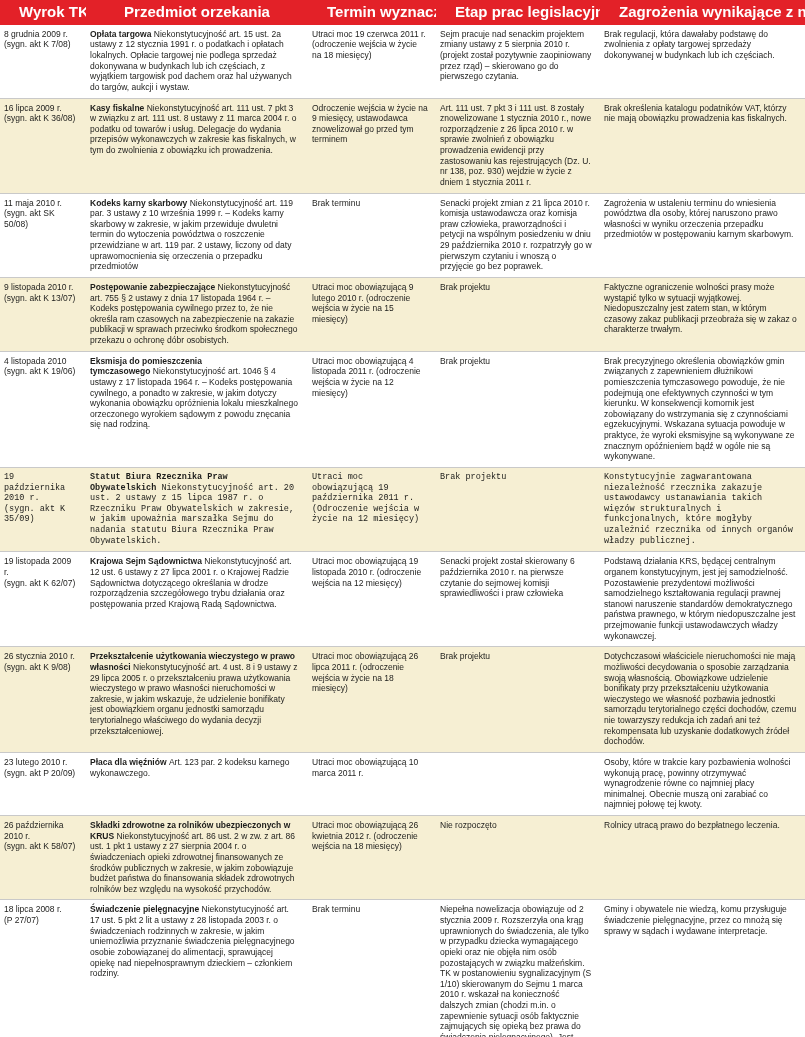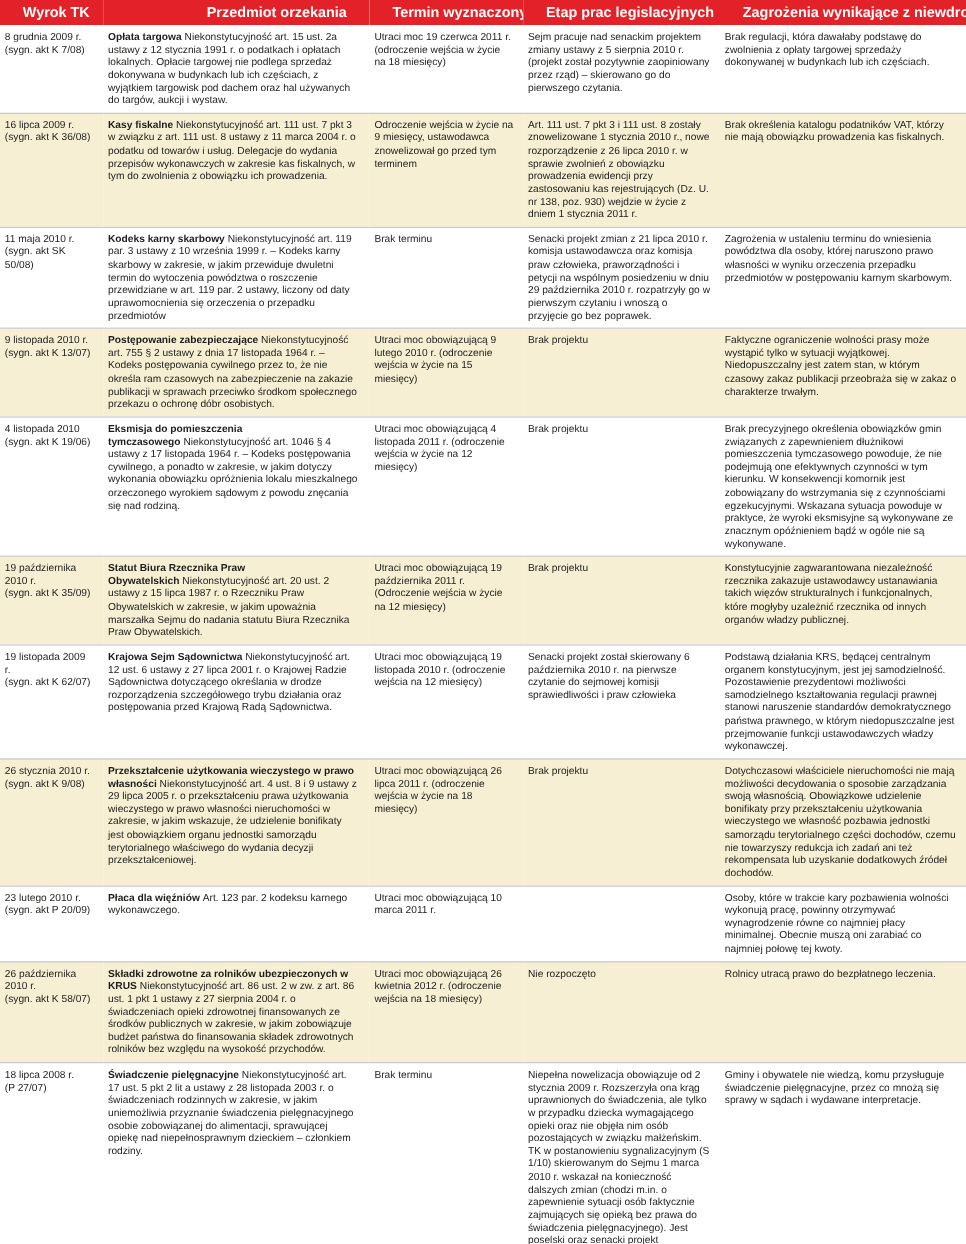--- a/index.html
+++ b/index.html
@@ -17,23 +17,23 @@
     line-height: 1.25;
   }
   col.c1 { width: 86px; }
   col.c2 { width: 222px; }
   col.c3 { width: 128px; }
   col.c4 { width: 164px; }
   col.c5 { width: 205px; }
   thead th {
     background: var(--header-bg, #e32128);
     color: var(--header-text, #ffffff);
-    font-size: 12px;
+    font-size: 15px;
     font-weight: bold;
-    text-align: right;
+    text-align: center;
     padding: 3px 19px;
     height: 14px;
     white-space: nowrap;
     overflow: hidden;
     vertical-align: middle;
   }
   tbody td {
     vertical-align: top;
     padding: 4px 8px 5px 4px;
     border-bottom: 1px solid var(--divider, #c9c9c9);
@@ -41,21 +41,21 @@
     -webkit-hyphens: auto;
     word-wrap: break-word;
   }
   tbody tr { background: var(--row-bg, #ffffff); }
   tbody tr:nth-child(even) { background: var(--row-alt-bg, #f6efd3); }
   tbody tr:nth-child(1)  { height: 71px; padding-left: 40px; }
   tbody tr:nth-child(2)  { height: 77px; }
   tbody tr:nth-child(3)  { height: 76px; padding-left: 12px; }
   tbody tr:nth-child(4)  { height: 62px; }
   tbody tr:nth-child(5)  { height: 90px; }
-  tbody tr:nth-child(6)  { height: 62px; }
+  tbody tr:nth-child(6)  { height: 62px; font-family: Liberation Mono, monospace; }
   tbody tr:nth-child(7)  { height: 81px; }
   tbody tr:nth-child(8)  { height: 97px; }
   tbody tr:nth-child(9)  { height: 57px; border-radius: 20px; }
   tbody tr:nth-child(10) { height: 73px; }
   tbody tr:nth-child(11) { height: 125px; }
   tbody tr:nth-child(12) { height: 73px; }
   tbody tr:nth-child(13) { height: 79px; }
   .subject-title { font-weight: bold; }
   .subject-title:not(:empty)::after { content: "\00a0"; }
   .ruling-date { font-weight: normal; }

